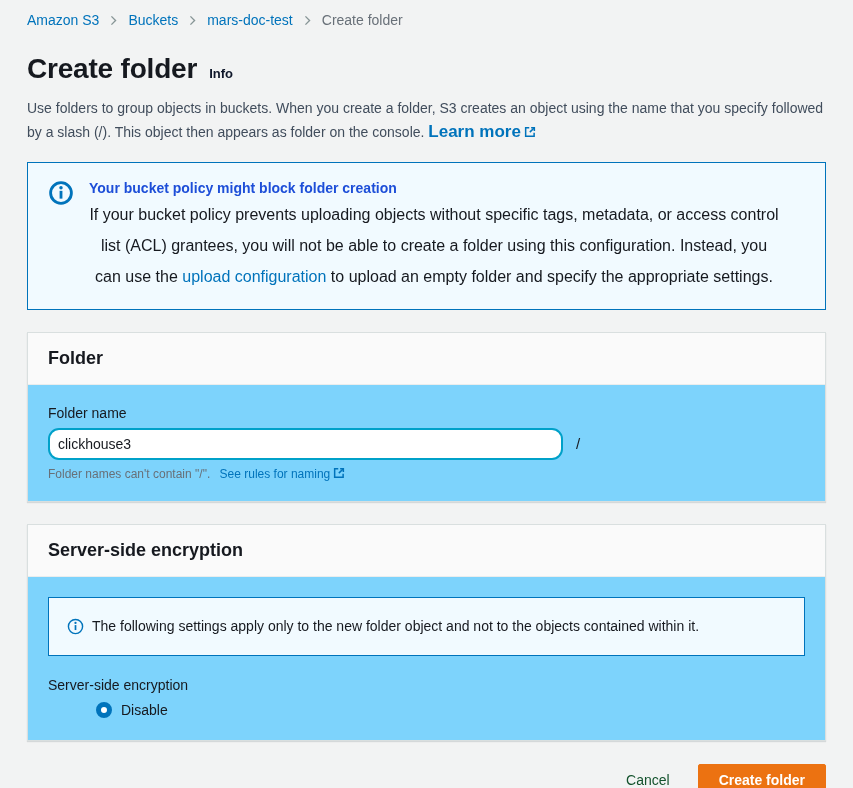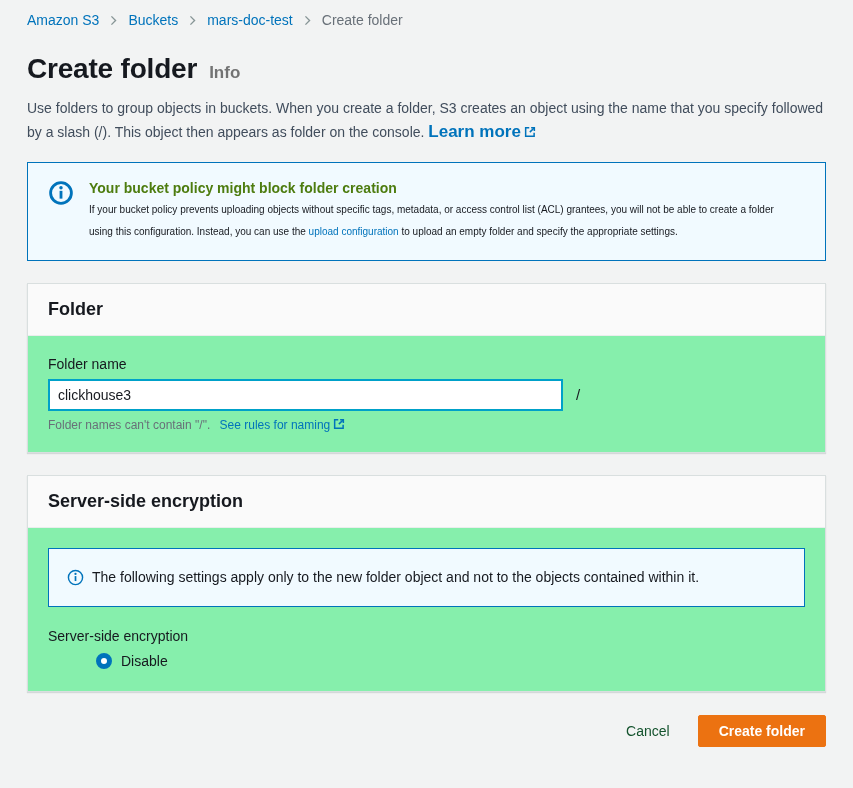--- a/index.html
+++ b/index.html
@@ -14,58 +14,58 @@
 
   
   .breadcrumb { display:flex; align-items:center; gap:9px; font-size:14px; padding-top:2px; }
   .breadcrumb a { color:#0073bb; text-decoration:none; cursor:pointer; }
   .crumb-sep { color:#879596; display:flex; align-items:center; }
   .crumb-current { color:#687078; }
 
   
   .title-row { margin-top:25px; display:flex; align-items:baseline; gap:12px; }
   .title-row h1 { font-size:28px; font-weight:700; color:#16191f; letter-spacing:-0.2px; }
-  .info-link { color:#737373; font-size:17px; font-weight:700; text-decoration:none; cursor:pointer; }
+  .info-link { color:#0f172a; font-size:13px; font-weight:700; text-decoration:none; cursor:pointer; }
 
   
   .page-desc { margin-top:13px; font-size:14px; line-height:1.48; color:#414d5c; max-width:799px; }
   .learn-more { color:#0073bb; font-weight:700; font-size:17px; text-decoration:none; cursor:pointer; white-space:nowrap; }
   .ext-icon { vertical-align:-1px; margin-left:3px; }
 
   
   .alert {
     margin-top:18px; width:799px;
     border:1px solid #0073bb; background:#f1faff;
     padding:15px 20px 17px 20px;
     display:flex; gap:15px;
   }
   .alert-icon { flex:0 0 auto; margin-top:2px; }
-  .alert-title { font-weight:700; font-size:14px; color:#4d7c0f; line-height:21px; }
-  .alert-body { font-size:10px; color:#16191f; line-height:22px; max-width:690px; }
+  .alert-title { font-weight:700; font-size:14px; color:#1d4ed8; line-height:21px; }
+  .alert-body { font-size:16px; color:#16191f; line-height:31px; max-width:690px;text-align:center; }
   .alert-body a { color:#0073bb; text-decoration:none; cursor:pointer; }
 
   
   .card {
-    margin-top:22px; width:799px; background:#86efac;
+    margin-top:22px; width:799px; background:#7dd3fc;
     border:1px solid #d9dfdf;
     box-shadow:0 1px 1px 0 rgba(0,28,36,0.12);
   }
   .card-header {
     background:#fafafa; border-bottom:1px solid #eaeded;
     padding:15px 20px;
   }
   .card-header h2 { font-size:18px; font-weight:700; color:#16191f; }
   .card-body { padding:20px; }
 
   
   .field-label { font-size:14px; color:#16191f; margin-bottom:7px; }
   .input-row { display:flex; align-items:center; gap:13px; }
   .text-input {
     width:515px; height:32px;
-    border:2px solid #00a1c9; border-radius:0;
+    border:2px solid #00a1c9; border-radius:11px;
     padding:0 8px; font-size:14px; color:#16191f;
     font-family:"Liberation Sans","DejaVu Sans",sans-serif;
     outline:none; background:#fff;
   }
   .input-suffix { font-size:15px; color:#16191f; }
   .helper { margin-top:7px; font-size:12px; color:#687078; }
   .helper a { color:#0073bb; font-weight:400; text-decoration:none; cursor:pointer;padding-left:6px; }
 
   
   .inline-info {

